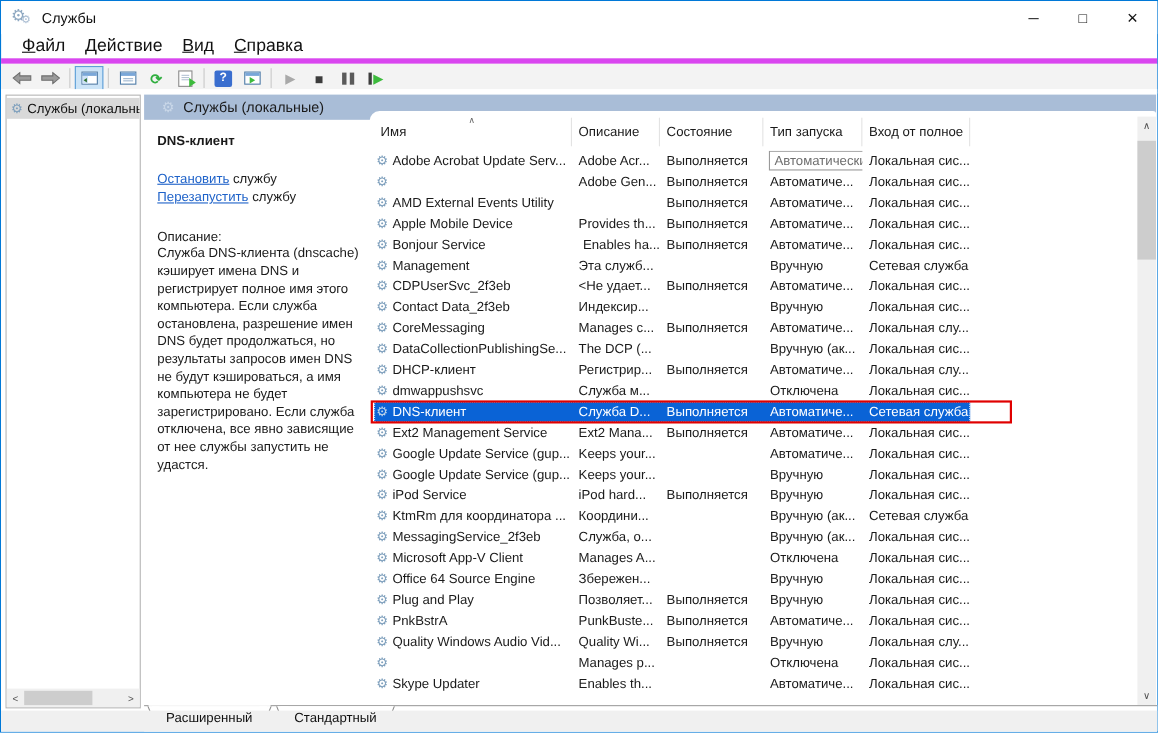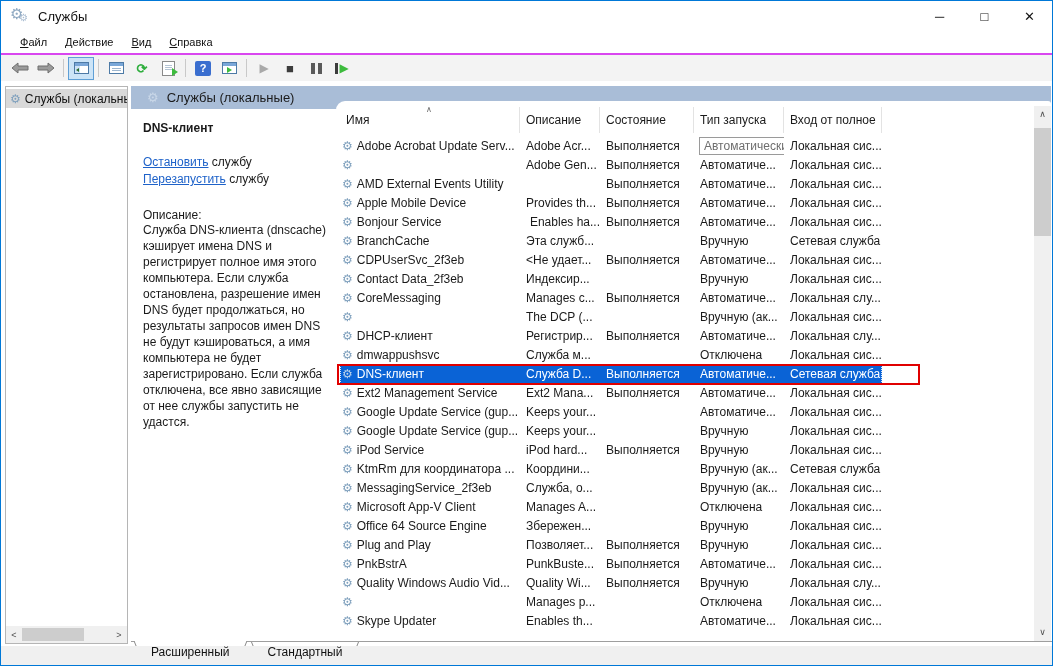--- a/index.html
+++ b/index.html
@@ -11,22 +11,22 @@
   .titlebar{height:30px;display:flex;align-items:center;background:#fff;}
   .app-icon{margin-left:9px;width:20px;height:18px;position:relative;flex:0 0 auto;}
   .app-icon .g1{position:absolute;left:0;top:-2px;font-size:15px;color:#8fa9c2;}
   .app-icon .g2{position:absolute;left:9px;top:5px;font-size:10px;color:#aabdd2;}
   .win-title{margin-left:8px;font-size:13px;color:#111;}
   .win-controls{margin-left:auto;display:flex;height:30px;}
   .wc-btn{width:45px;height:30px;display:flex;align-items:center;justify-content:center;
           font-size:13px;color:#111;cursor:default;}
 
   
-  .menubar{height:22px;display:flex;align-items:center;padding-left:10px;font-size:11px;color:#111;
-           border-bottom:2px solid #d946ef;}
+  .menubar{height:22px;display:flex;align-items:center;padding-left:10px;font-size:16px;color:#111;
+           border-bottom:5px solid #d946ef;}
   .menu-item{padding:2px 9px 3px 9px;}
   .menu-item .accel{text-decoration:underline;}
 
   
   .toolbar{height:27px;display:flex;align-items:center;padding-left:6px;background:#f3f3f3;
            border-bottom:1px solid #d7d7d7;box-sizing:border-box;}
   .tb-btn{width:26px;height:23px;display:flex;align-items:center;justify-content:center;position:relative;}
   .tb-btn.active{background:#cce4f7;border:1px solid #5e9fd6;box-sizing:border-box;}
   .tb-sep{width:1px;height:18px;background:#c9c9c9;margin:0 4px;}
   
@@ -298,21 +298,21 @@
               <span>Bonjour Service</span>
             </div>
             <div class="cell" style="width: 80px; text-align: right;">Enables ha...</div>
             <div class="cell" style="width: 94px;">Выполняется</div>
             <div class="cell" style="width: 90px;">Автоматиче...</div>
             <div class="cell" style="width: 98px;">Локальная сис...</div>
           </div>
           <div class="lrow">
             <div class="cell c-name" style="width: 180px;">
               <span class="gear">⚙</span>
-              <span>BranchCache</span>
+              <span>Management</span>
             </div>
             <div class="cell" style="width: 80px;">Эта служб...</div>
             <div class="cell" style="width: 94px;"></div>
             <div class="cell" style="width: 90px;">Вручную</div>
             <div class="cell" style="width: 98px;">Сетевая служба</div>
           </div>
           <div class="lrow">
             <div class="cell c-name" style="width: 180px;">
               <span class="gear">⚙</span>
               <span>CDPUserSvc_2f3eb</span>
@@ -338,20 +338,21 @@
               <span>CoreMessaging</span>
             </div>
             <div class="cell" style="width: 80px;">Manages c...</div>
             <div class="cell" style="width: 94px;">Выполняется</div>
             <div class="cell" style="width: 90px;">Автоматиче...</div>
             <div class="cell" style="width: 98px;">Локальная слу...</div>
           </div>
           <div class="lrow">
             <div class="cell c-name" style="width: 180px;">
               <span class="gear">⚙</span>
+              <span>DataCollectionPublishingSe...</span>
             </div>
             <div class="cell" style="width: 80px;">The DCP (...</div>
             <div class="cell" style="width: 94px;"></div>
             <div class="cell" style="width: 90px;">Вручную (ак...</div>
             <div class="cell" style="width: 98px;">Локальная сис...</div>
           </div>
           <div class="lrow">
             <div class="cell c-name" style="width: 180px;">
               <span class="gear">⚙</span>
               <span>DHCP-клиент</span>

